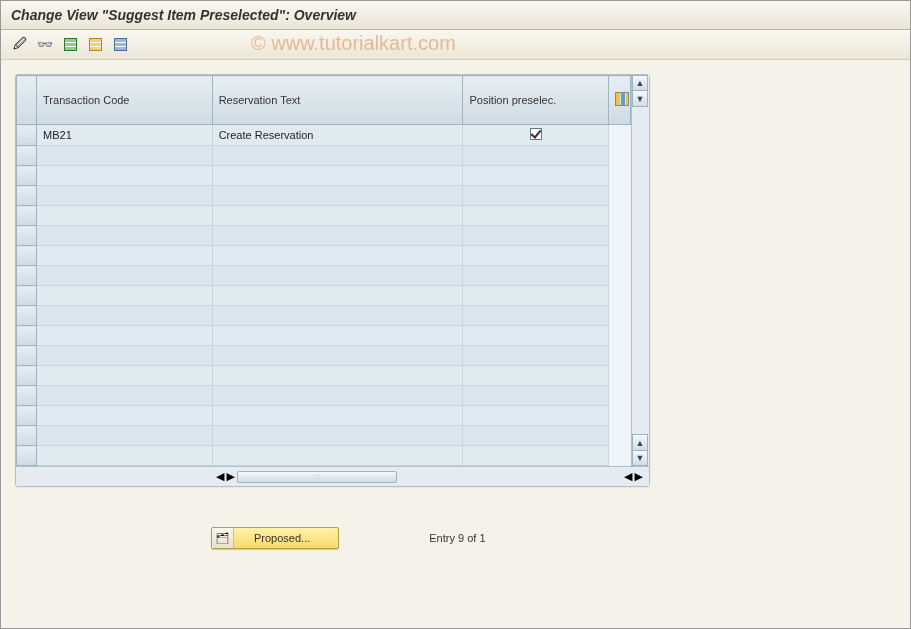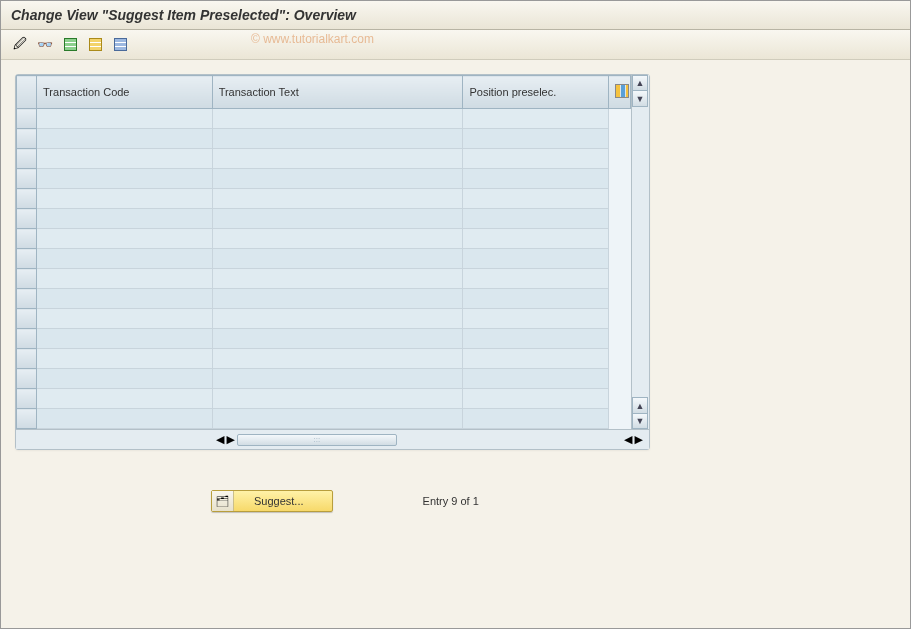--- a/index.html
+++ b/index.html
@@ -38,21 +38,21 @@
       display: flex; align-items: center; justify-content: center;
       border: 1px solid transparent;
       border-radius: 2px;
       cursor: pointer;
       font-size: 13px;
     }
     .watermark {
       position: absolute;
       left: 250px; top: 2px;
       color: rgba(220,140,80,0.55);
-      font-size: 12px;
+      font-size: 20px;
       font-weight: normal;
       font-style: normal;
       pointer-events: none;
     }
     
     .content-panel {
       margin: 14px;
       background: #eef4f8;
       border: 1px solid #b3c0c8;
       border-radius: 3px;
@@ -64,21 +64,21 @@
       display: flex;
     }
     .grid {
       border-collapse: collapse;
       width: 615px;
       table-layout: fixed;
     }
     .grid th {
       background: linear-gradient(to bottom, #e7eef3 0%, #cfdbe3 100%);
       border: 1px solid #9fb4c2;
-      padding: 8px 6px;
+      padding: 16px 6px;
       text-align: left;
       font-weight: normal;
       color: #333;
       height: 22px;
       margin-left: 20px;
     }
     .grid td {
       border: 1px solid #c8d4dc;
       padding: 3px 6px;
       height: 20px;
@@ -206,26 +206,32 @@
   <div class="watermark">© www.tutorialkart.com</div>
 </div>
 
 <div class="content-panel">
   <div class="grid-wrap">
     <table class="grid">
       <thead>
         <tr>
           <th class="row-selector"></th>
           <th class="col-tcode">Transaction Code</th>
-          <th class="col-text">Transaction Text</th>
+          <th class="col-text">Reservation Text</th>
           <th class="col-preselec">Position preselec.</th>
           <th class="col-indicator"><span class="config-icon"></span></th>
         </tr>
       </thead>
       <tbody id="grid-body">
+          <tr>
+            <td class="row-selector"></td>
+            <td class="col-tcode">MB21</td>
+            <td class="col-text">Create Reservation</td>
+            <td class="col-preselec checkbox-cell"><span class="tick"></span></td>
+          </tr>
           <tr>
             <td class="row-selector"></td>
             <td class="col-tcode"></td>
             <td class="col-text"></td>
             <td class="col-preselec checkbox-cell"></td>
           </tr>
           <tr>
             <td class="row-selector"></td>
             <td class="col-tcode"></td>
             <td class="col-text"></td>
@@ -338,16 +344,16 @@
       <div class="arrow">▶</div>
     </div>
   </div>
 </div>
 
 <div class="bottom-bar">
   <div class="position-btn">
     <span class="icon-slot">
         <span>🗂</span>
       </span>
-    <span class="label-slot">Suggest...</span>
+    <span class="label-slot">Proposed...</span>
   </div>
   <div class="entry-text">Entry 9 of 1</div>
 </div>
 
 </body></html>

